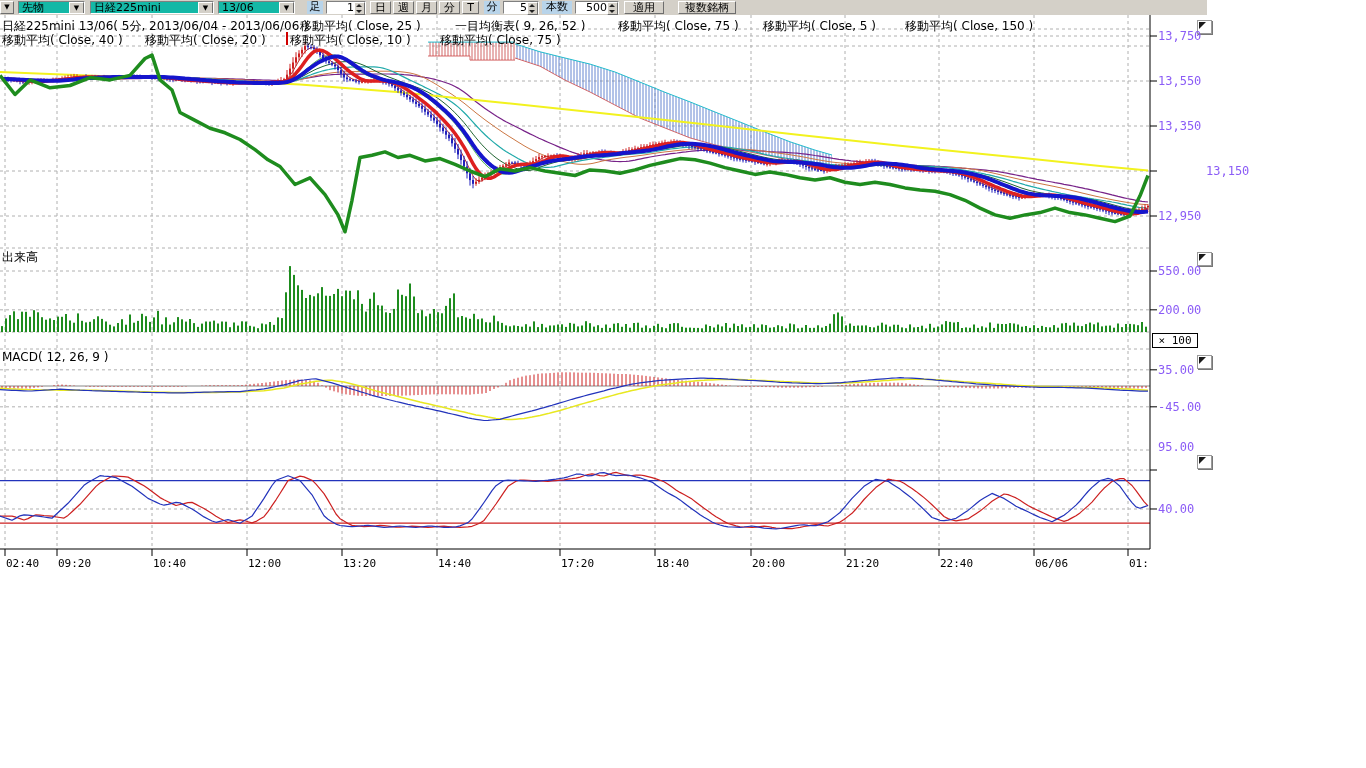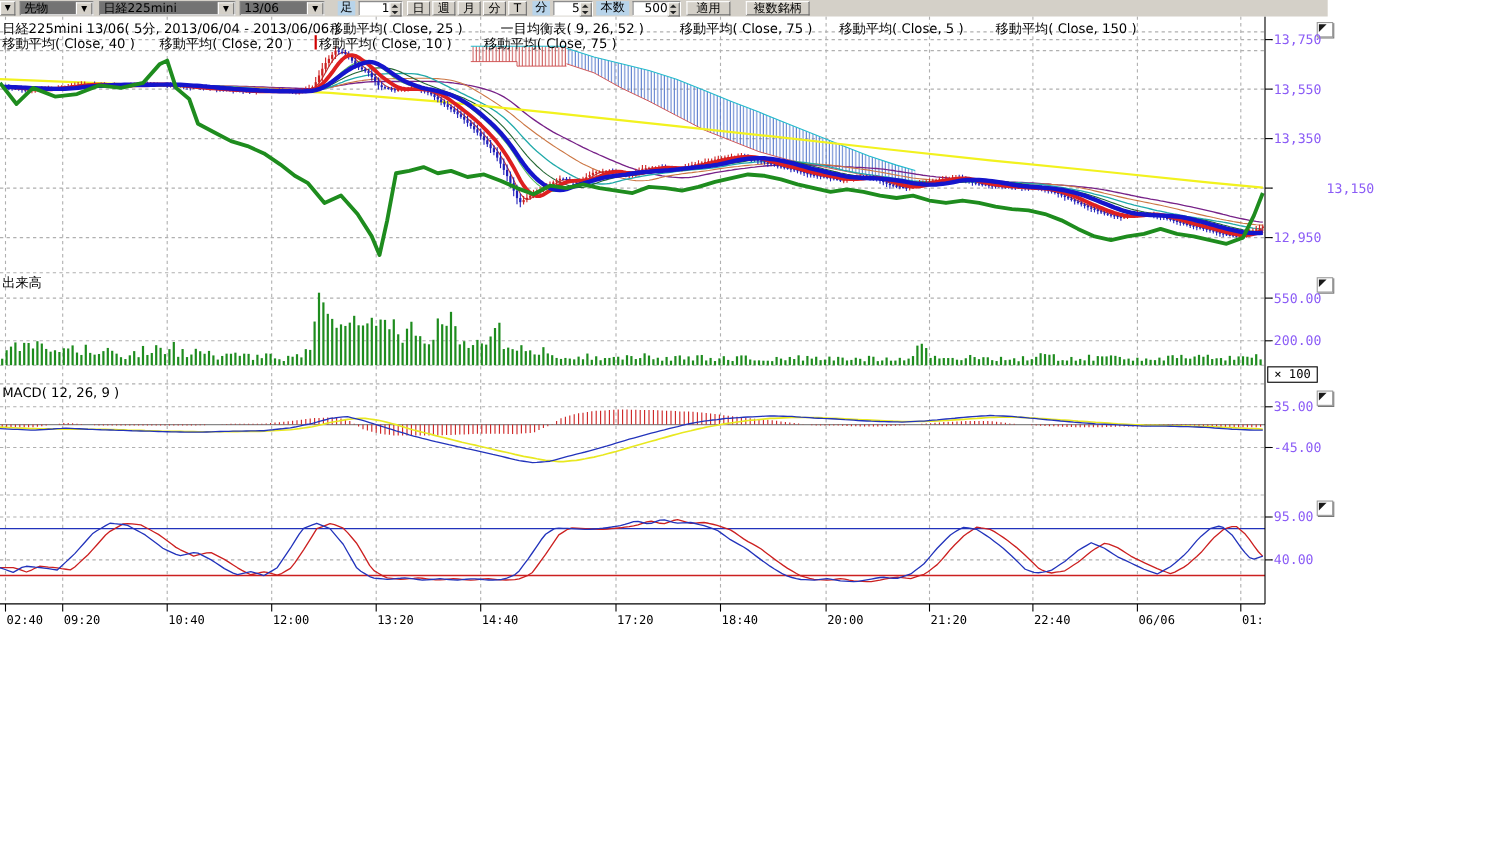--- a/index.html
+++ b/index.html
@@ -2,21 +2,21 @@
 <html><head>
 <meta charset="utf-8">
 <style>
   html,body{margin:0;padding:0;background:#fff;width:1366px;height:768px;overflow:hidden;
     font-family:"DejaVu Sans",sans-serif;}
   #stage{position:absolute;top:0;left:0;width:1366px;height:768px;background:#fff;}
   
   #toolbar{position:absolute;top:0;left:0;width:1207px;height:15px;background:#d4d0c8;font-size:11px;}
   .tb{position:absolute;top:1px;height:13px;box-sizing:border-box;line-height:12px;}
   .btn3d{background:#d4d0c8;border:1px solid;border-color:#fff #6e6e6e #6e6e6e #fff;text-align:center;cursor:default;}
-  .combo{background:#737373;border:1px solid;border-color:#808080 #fff #fff #808080;padding-left:3px;white-space:nowrap;overflow:hidden;}
+  .combo{background:#14b8a6;border:1px solid;border-color:#808080 #fff #fff #808080;padding-left:3px;white-space:nowrap;overflow:hidden;}
   .combo .arr{position:absolute;right:0;top:0;width:13px;height:11px;background:#d4d0c8;
     border:1px solid;border-color:#fff #6e6e6e #6e6e6e #fff;font-size:7px;line-height:11px;text-align:center;}
   .bluelab{background:#b8d4ea;text-align:center;}
   .spinfield{background:#fff;border:1px solid;border-color:#808080 #fff #fff #808080;text-align:right;padding-right:11px;}
   .spin{position:absolute;right:0;top:0;width:9px;height:11px;background:#d4d0c8;border:1px solid;border-color:#fff #6e6e6e #6e6e6e #fff;}
   .spin i{position:absolute;left:1px;width:0;height:0;border-left:3px solid transparent;border-right:3px solid transparent;}
   .spin i.u{top:1px;border-bottom:3px solid #222;}
   .spin i.d{bottom:1px;border-top:3px solid #222;}
   
   .hdr{position:absolute;font-size:12px;color:#000;white-space:nowrap;}
@@ -1535,21 +1535,21 @@
   <div id="ylabels">
       <div class="ylab" style="left: 1158px; top: 29px;">13,750</div>
       <div class="ylab" style="left: 1158px; top: 74px;">13,550</div>
       <div class="ylab" style="left: 1158px; top: 119px;">13,350</div>
       <div class="ylab" style="left: 1206px; top: 164px;">13,150</div>
       <div class="ylab" style="left: 1158px; top: 209px;">12,950</div>
       <div class="ylab" style="left: 1158px; top: 264.005px;">550.00</div>
       <div class="ylab" style="left: 1158px; top: 302.82px;">200.00</div>
       <div class="ylab" style="left: 1158px; top: 362.812px;">35.00</div>
       <div class="ylab" style="left: 1158px; top: 399.812px;">-45.00</div>
-      <div class="ylab" style="left: 1158px; top: 463px; text-align: center;">95.00</div>
+      <div class="ylab" style="left: 1158px; top: 440px; text-align: center;">95.00</div>
       <div class="ylab" style="left: 1158px; top: 502px;">40.00</div>
     </div>
   <div id="xlabels">
       <div class="xlab" style="left: 6px; top: 557px;">02:40</div>
       <div class="xlab" style="left: 58px; top: 557px;">09:20</div>
       <div class="xlab" style="left: 153px; top: 557px;">10:40</div>
       <div class="xlab" style="left: 248px; top: 557px;">12:00</div>
       <div class="xlab" style="left: 343px; top: 557px;">13:20</div>
       <div class="xlab" style="left: 438px; top: 557px;">14:40</div>
       <div class="xlab" style="left: 561px; top: 557px;">17:20</div>

